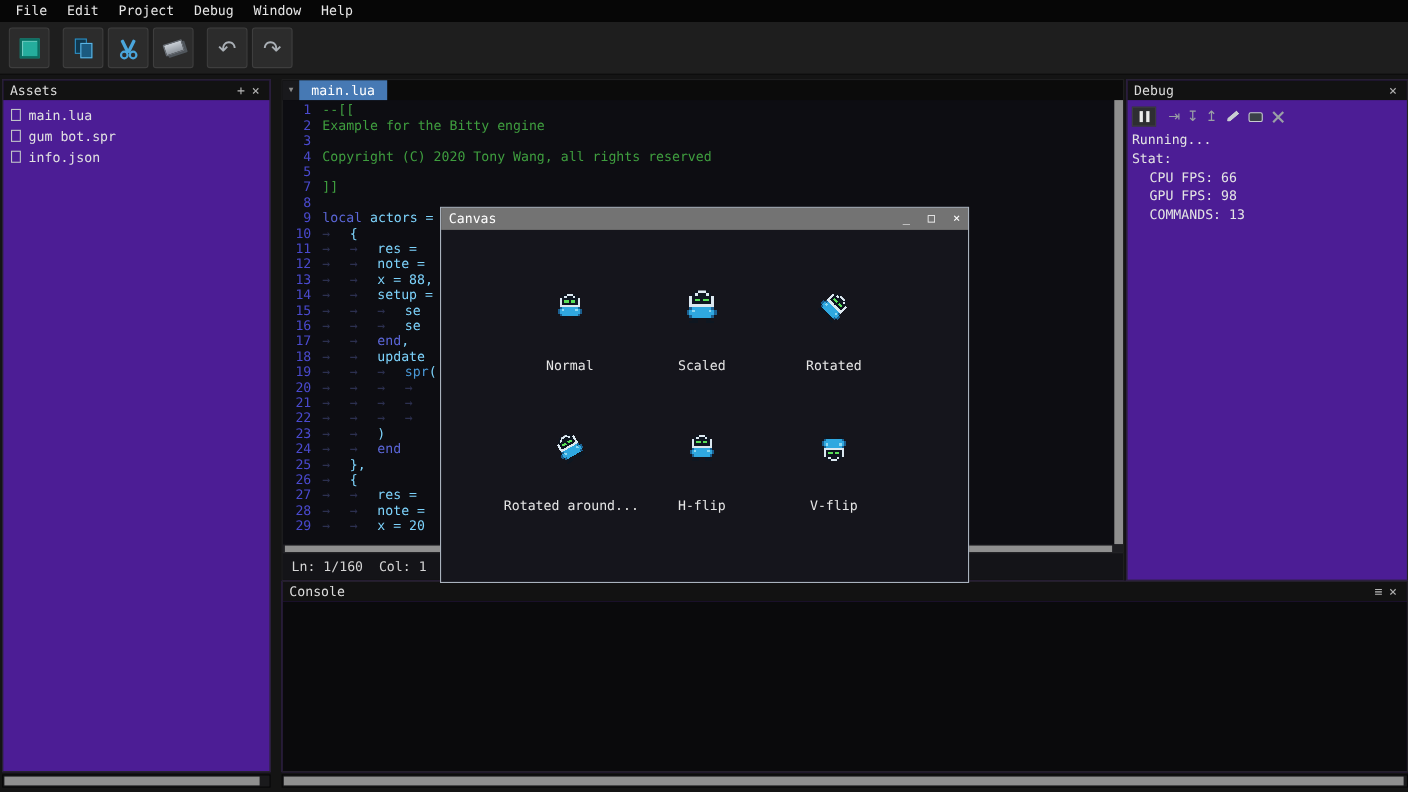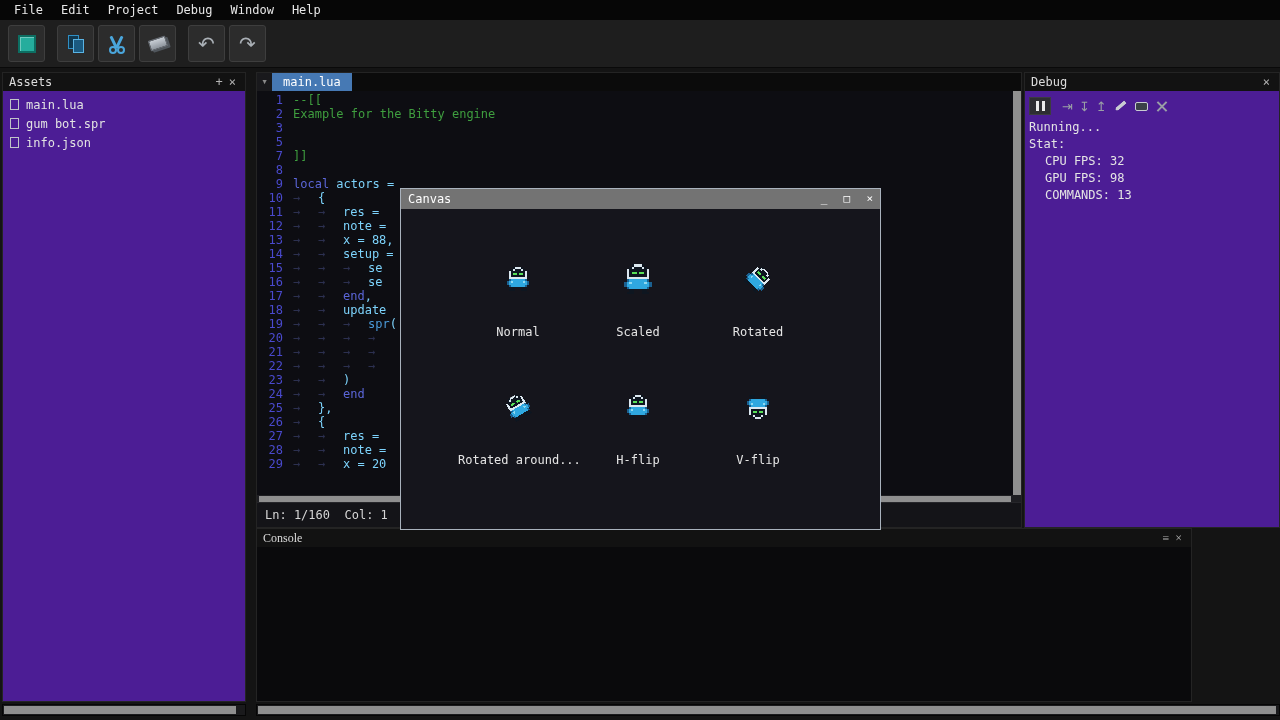--- a/index.html
+++ b/index.html
@@ -84,21 +84,21 @@
     clip-path:polygon(0 50%,18% 0,100% 0,100% 100%,18% 100%);margin:0 4px;}
   .rectico{display:inline-block;width:13px;height:9px;border:1px solid #c8ccd2;background:#3a4048;
     border-radius:2px;margin:0 4px;box-sizing:border-box;}
   .crossico{position:relative;display:inline-block;width:13px;height:13px;margin:0 4px;}
   .crossico i{position:absolute;left:5.5px;top:0;width:2px;height:13px;background:#9aa0a6;display:block;}
   .crossico .x1{transform:rotate(45deg);}
   .crossico .x2{transform:rotate(-45deg);}
   .dtext{font-size:12px;color:#e4e4e4;padding-left:4px;line-height:17px;}
   .dstat{font-size:12px;color:#e4e4e4;padding-left:20px;line-height:17px;}
   
-  .console{left:256px;top:528px;width:936px;height:174px;font-family:Liberation Serif, serif;}
+  .console{left:256px;top:528px;width:1024px;height:174px;}
   .console-body{position:absolute;top:18px;left:0;right:0;bottom:0;background:#0a0a0c;}
   
   .hbar{position:absolute;height:12px;background:#1a1a1c;border:1px solid #060606;box-sizing:border-box;}
   .hbar .thumb{position:absolute;top:1px;bottom:1px;background:#8f8f8f;}
   .hbar-left{left:2px;top:704px;width:244px;}
   .hbar-left .thumb{left:1px;width:232px;}
   .hbar-right{left:256px;top:704px;width:1024px;}
   .hbar-right .thumb{left:1px;right:3px;}
   
   .canvas-window{position:absolute;left:400px;top:188px;width:481px;height:342px;
@@ -182,20 +182,21 @@
 <div class="editor">
   <div class="tabbar">
     <span class="tablist-btn">▼</span>
     <span class="tab">main.lua</span>
   </div>
   <div class="code">
     <div>
         <div class="cl"><span class="ln">1</span><span class="cm">--[[</span></div>
         <div class="cl"><span class="ln">2</span><span class="cm">Example for the Bitty engine</span></div>
         <div class="cl"><span class="ln">3</span></div>
+        <div class="cl"><span class="ln">4</span><span class="cm">Copyright (C) 2020 Tony Wang, all rights reserved</span></div>
         <div class="cl"><span class="ln">5</span></div>
         <div class="cl"><span class="ln">7</span><span class="cm">]]</span></div>
         <div class="cl"><span class="ln">8</span></div>
         <div class="cl"><span class="ln">9</span><span class="kw">local</span><span class="pl"> actors = </span></div>
         <div class="cl"><span class="ln">10</span><span class="tb">→</span><span class="pl">{</span></div>
         <div class="cl"><span class="ln">11</span><span class="tb">→</span><span class="tb">→</span><span class="pl">res = </span></div>
         <div class="cl"><span class="ln">12</span><span class="tb">→</span><span class="tb">→</span><span class="pl">note = </span></div>
         <div class="cl"><span class="ln">13</span><span class="tb">→</span><span class="tb">→</span><span class="pl">x = 88,</span></div>
         <div class="cl"><span class="ln">14</span><span class="tb">→</span><span class="tb">→</span><span class="pl">setup =</span></div>
         <div class="cl"><span class="ln">15</span><span class="tb">→</span><span class="tb">→</span><span class="tb">→</span><span class="pl">se</span></div>
@@ -240,21 +241,21 @@
     <span class="pencil g2"></span>
     <span class="rectico"></span>
     <span class="crossico">
         <i class="x1"></i>
         <i class="x2"></i>
       </span>
   </div>
   <div class="dtext">Running...</div>
   <div class="dtext">Stat:</div>
   <div>
-      <div class="dstat">CPU FPS: 32</div>
+      <div class="dstat">CPU FPS: 66</div>
       <div class="dstat">GPU FPS: 98</div>
       <div class="dstat">COMMANDS: 13</div>
     </div>
 </div>
 
 <div class="panel console">
   <div class="phead">
     <span>Console</span>
     <span class="ph-btns">
       <span class="phbtn">≡</span>

